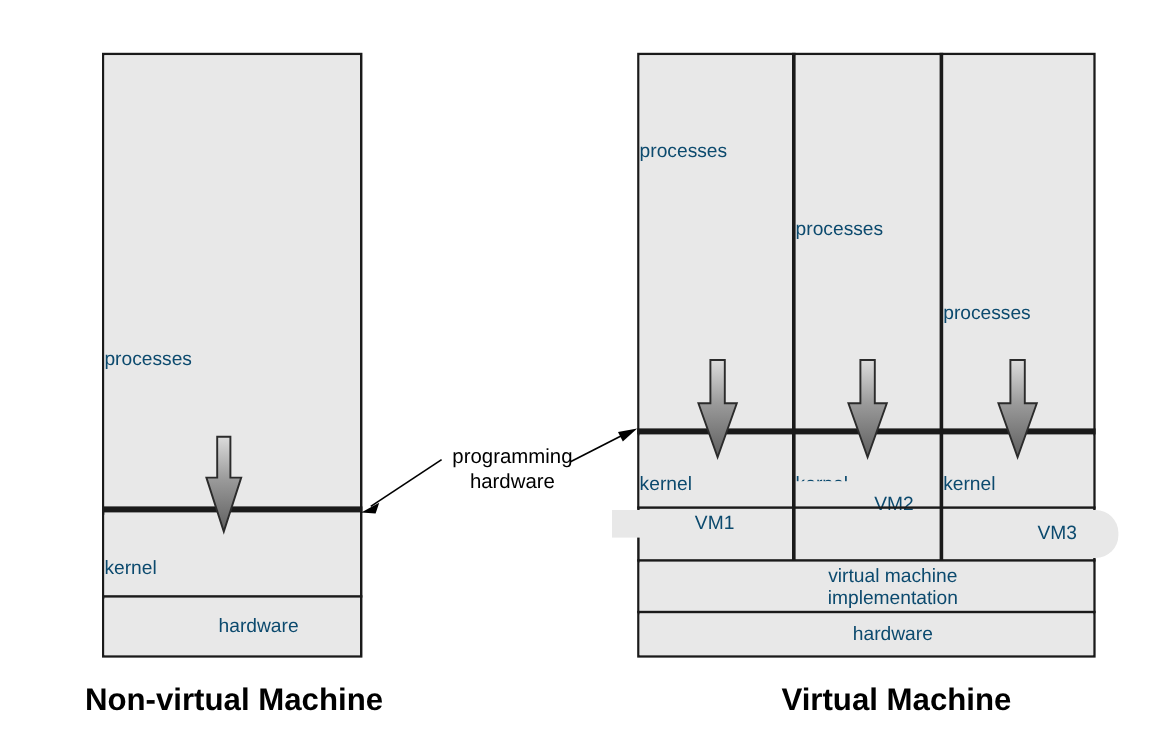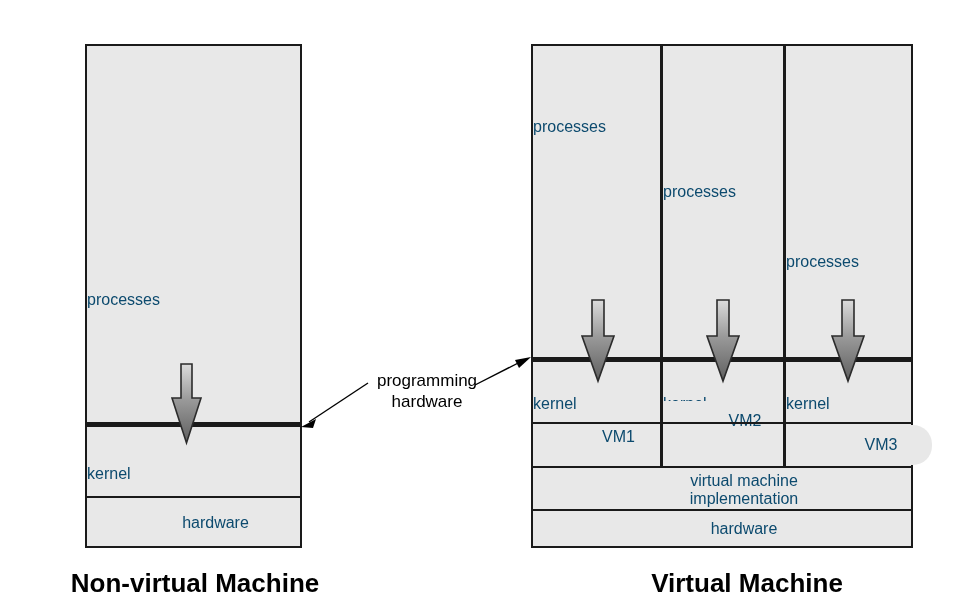--- a/index.html
+++ b/index.html
@@ -117,21 +117,21 @@
   <div class="cell" style="left:533px; top:363px; width:127px; height:60px;">
     <span style="position:absolute; left:0; right:0; top:32px;">kernel</span>
   </div>
   <div class="cell" style="left:663px; top:363px; width:120px; height:60px;">
     <span style="position:absolute; left:0; right:0; top:32px;">kernel</span>
   </div>
   <div class="cell" style="left:786px; top:363px; width:125px; height:60px;">
     <span style="position:absolute; left:0; right:0; top:32px;">kernel</span>
   </div>
 
-  <div class="cell" style="left:533px; top:425px; width:127px; height:23px;">
+  <div class="cell" style="left:510px; top:425px; width:127px; height:23px;">
     <span>VM1</span>
   </div>
   <div class="cell" style="left:663px; top:401px; width:120px; height:40px;">
     <span>VM2</span>
   </div>
   <div class="cell" style="left:786px; top:425px; width:146px; height:40px;border-radius:19px;">
     <span>VM3</span>
   </div>
 
   <div class="cell" style="left:533px; top:469px; width:378px; height:41px; flex-direction:column;">

